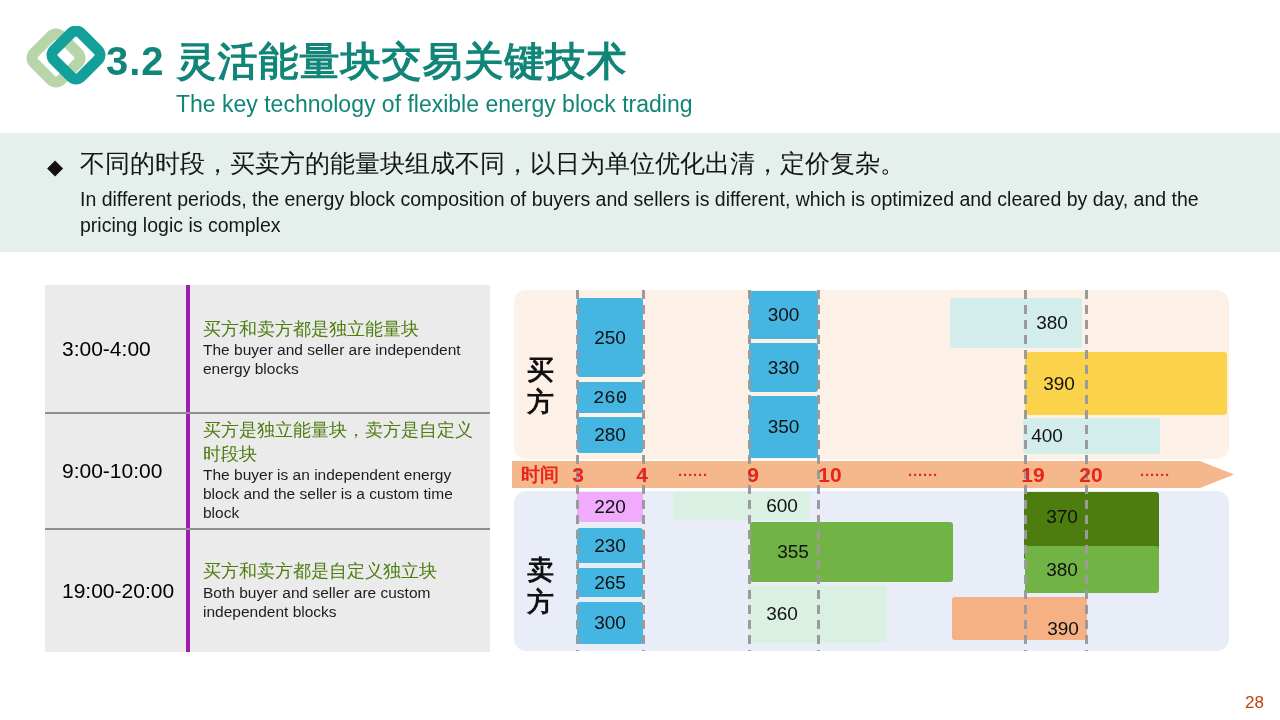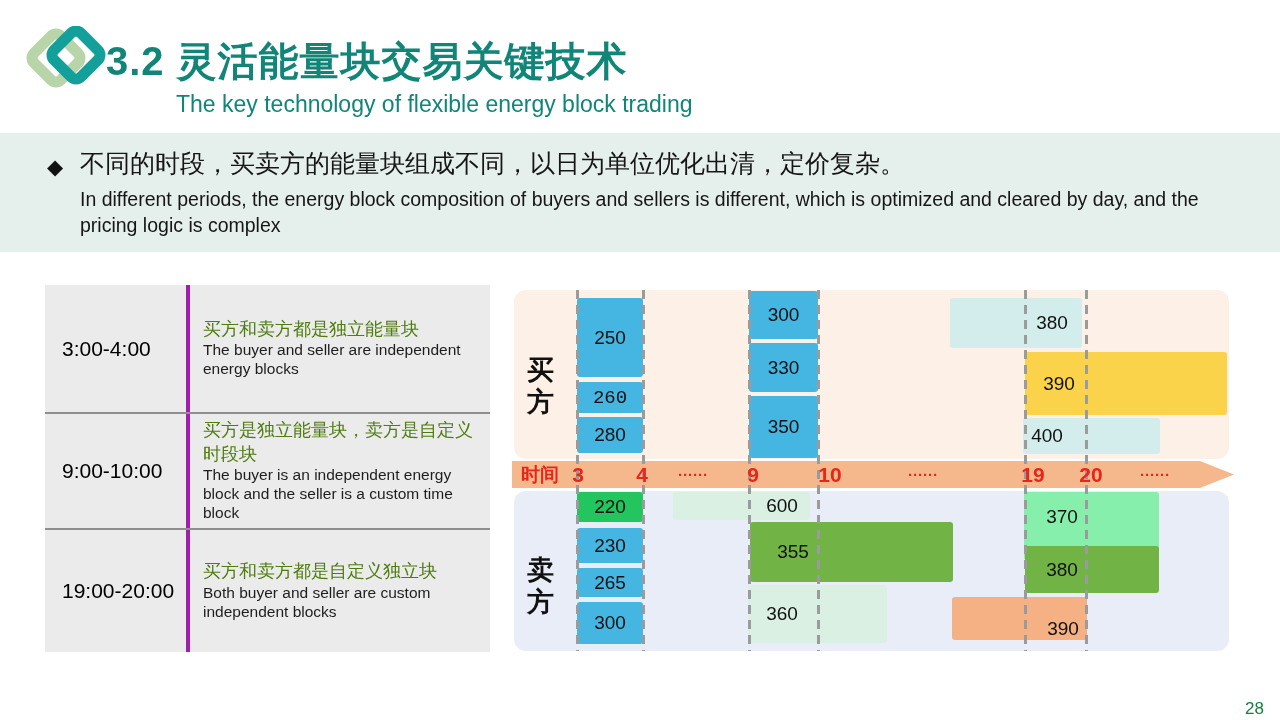--- a/index.html
+++ b/index.html
@@ -80,21 +80,21 @@
     font-size:19px;color:#111;white-space:nowrap;z-index:3;
   }
   .row-label{
     position:absolute;left:15px;width:31px;z-index:4;
     font-size:27px;font-weight:bold;color:#111;line-height:1.18;
     text-align:center;word-break:break-all;line-break:anywhere;
   }
   .row-label.buyer{top:70px;}
   .row-label.seller{top:270px;}
 
-  .pagenum{position:absolute;right:16px;bottom:1px;font-size:17px;color:#15803d;}
+  .pagenum{position:absolute;right:16px;bottom:7px;font-size:17px;color:#c2410c;}
 </style>
 </head>
 <body>
 
 <div>
 
   <svg class="logo" viewBox="0 0 82 66">
     <rect x="13" y="13" width="38" height="38" rx="7" transform="rotate(45 32 32)" fill="none" stroke="#b7d5a8" stroke-width="11"></rect>
     <rect x="33" y="10" width="38" height="38" rx="7" transform="rotate(45 52 29)" fill="none" stroke="#14a09a" stroke-width="11"></rect>
   </svg>
@@ -160,42 +160,42 @@
       </div>
       <div class="blk" style="left: 440px; top: 13px; width: 132px; height: 50px; background: rgb(210, 237, 236);">
         <span class="blk-label" style="left: 102px; top: 25px;">380</span>
       </div>
       <div class="blk" style="left: 515px; top: 67px; width: 202px; height: 63px; background: rgb(251, 211, 75);">
         <span class="blk-label" style="left: 34px; top: 31.5px;">390</span>
       </div>
       <div class="blk" style="left: 513px; top: 133px; width: 137px; height: 36px; background: rgb(210, 237, 236);">
         <span class="blk-label" style="left: 24px; top: 18px;">400</span>
       </div>
-      <div class="blk" style="left: 67px; top: 207px; width: 66px; height: 30px; background: #22c55e;">
+      <div class="blk" style="left: 67px; top: 207px; width: 66px; height: 30px; background: #f0abfc;">
         <span class="blk-label" style="left: 33px; top: 15px;">220</span>
       </div>
       <div class="blk" style="left: 67px; top: 243px; width: 66px; height: 35px; background: rgb(69, 182, 225);">
         <span class="blk-label" style="left: 33px; top: 17.5px;">230</span>
       </div>
       <div class="blk" style="left: 67px; top: 283px; width: 66px; height: 29px; background: rgb(69, 182, 225);">
         <span class="blk-label" style="left: 33px; top: 14.5px;">265</span>
       </div>
       <div class="blk" style="left: 67px; top: 317px; width: 66px; height: 42px; background: rgb(69, 182, 225);">
         <span class="blk-label" style="left: 33px; top: 21px;">300</span>
       </div>
       <div class="blk" style="left: 163px; top: 207px; width: 137px; height: 28px; background: rgb(217, 240, 227);">
         <span class="blk-label" style="left: 109px; top: 14px;">600</span>
       </div>
       <div class="blk" style="left: 240px; top: 237px; width: 203px; height: 60px; background: rgb(113, 179, 69);">
         <span class="blk-label" style="left: 43px; top: 30px;">355</span>
       </div>
       <div class="blk" style="left: 238px; top: 300px; width: 139px; height: 58px; background: rgb(217, 240, 227);">
         <span class="blk-label" style="left: 34px; top: 29px;">360</span>
       </div>
-      <div class="blk" style="left: 514px; top: 207px; width: 135px; height: 68px; background: #86efac;">
+      <div class="blk" style="left: 514px; top: 207px; width: 135px; height: 68px; background: #4d7c0f;">
         <span class="blk-label" style="left: 38px; top: 25px;">370</span>
       </div>
       <div class="blk" style="left: 515px; top: 261px; width: 134px; height: 47px; background: rgb(113, 179, 69);">
         <span class="blk-label" style="left: 37px; top: 23.5px;">380</span>
       </div>
       <div class="blk" style="left: 442px; top: 312px; width: 135px; height: 43px; background: rgb(245, 177, 131);">
         <span class="blk-label" style="left: 111px; top: 32px;">390</span>
       </div>
       <div class="dash" style="left: 66px;"></div>
       <div class="dash" style="left: 132px;"></div>

